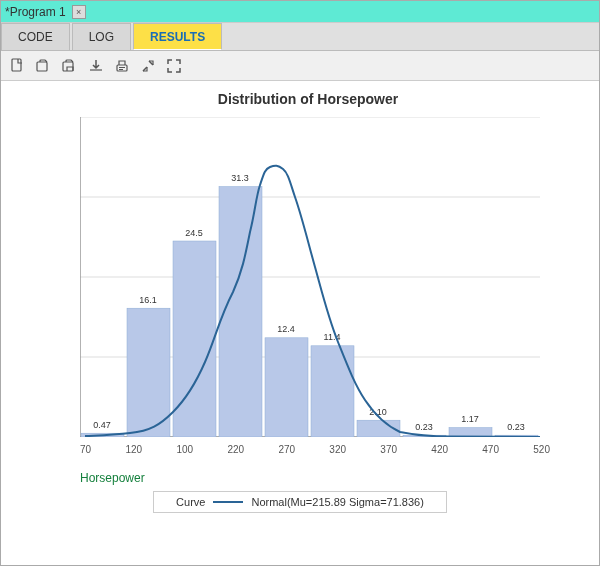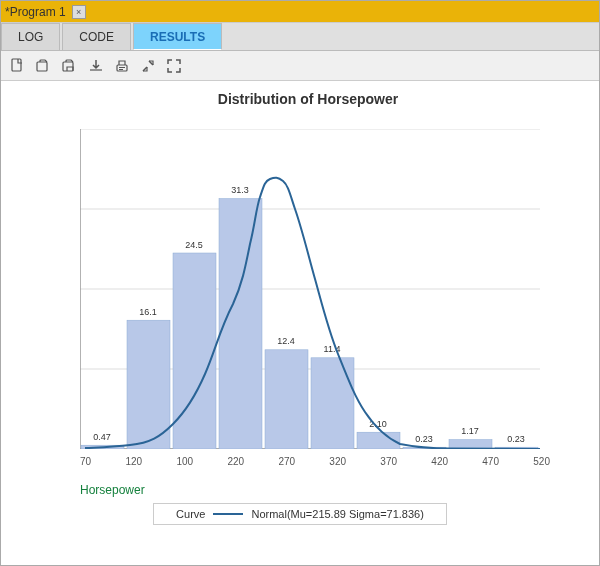--- a/index.html
+++ b/index.html
@@ -8,21 +8,21 @@
     .window {
       width: 600px;
       height: 566px;
       background: #f0f0f0;
       border: 1px solid #aaa;
       display: flex;
       flex-direction: column;
     }
 
     .title-bar {
-      background: #eab308;
+      background: #5eead4;
       border-bottom: 1px solid #ccc;
       display: flex;
       align-items: center;
       padding: 2px 4px;
       height: 22px;
     }
 
     .title-bar-text {
       font-size: 12px;
       color: #333;
@@ -56,21 +56,21 @@
       cursor: pointer;
       background: #d8d8d8;
       font-size: 12px;
       color: #333;
       display: flex;
       align-items: center;
       margin-right: 2px;
     }
 
     .tab.active {
-      background: #7dd3fc;
+      background: #fde047;
       border-bottom: 1px solid #ffffff;
       color: #1a6db5;
       font-weight: bold;
     }
 
     .toolbar {
       display: flex;
       align-items: center;
       padding: 3px 6px;
       background: #f0f0f0;
@@ -98,21 +98,21 @@
       padding: 10px;
       display: flex;
       flex-direction: column;
       align-items: center;
     }
 
     .chart-title {
       font-size: 14px;
       font-weight: bold;
       color: #333;
-      margin-bottom: 12px;
+      margin-bottom: 0;
       padding-left: 16px;
     }
 
     .chart-area {
       position: relative;
       width: 520px;
       height: 380px;
     }
 
     .y-axis-labels {
@@ -177,22 +177,22 @@
 <body>
 
 <div class="window">
 
   <div class="title-bar">
     <span class="title-bar-text">*Program 1</span>
     <div class="close-btn">×</div>
   </div>
 
   <div class="tab-bar">
+    <div class="tab">CODE</div>
     <div class="tab">LOG</div>
-    <div class="tab">CODE</div>
     <div class="tab active">RESULTS</div>
   </div>
 
   <div class="toolbar">
     <button class="toolbar-btn" title="New">
       <svg width="16" height="16" viewBox="0 0 16 16" fill="#555">
           <rect x="2" y="1" width="9" height="12" rx="1" fill="none" stroke="#555" stroke-width="1.2"></rect>
           <polyline points="8,1 8,5 12,5" fill="none" stroke="#555" stroke-width="1.2"></polyline>
         </svg>
     </button>

